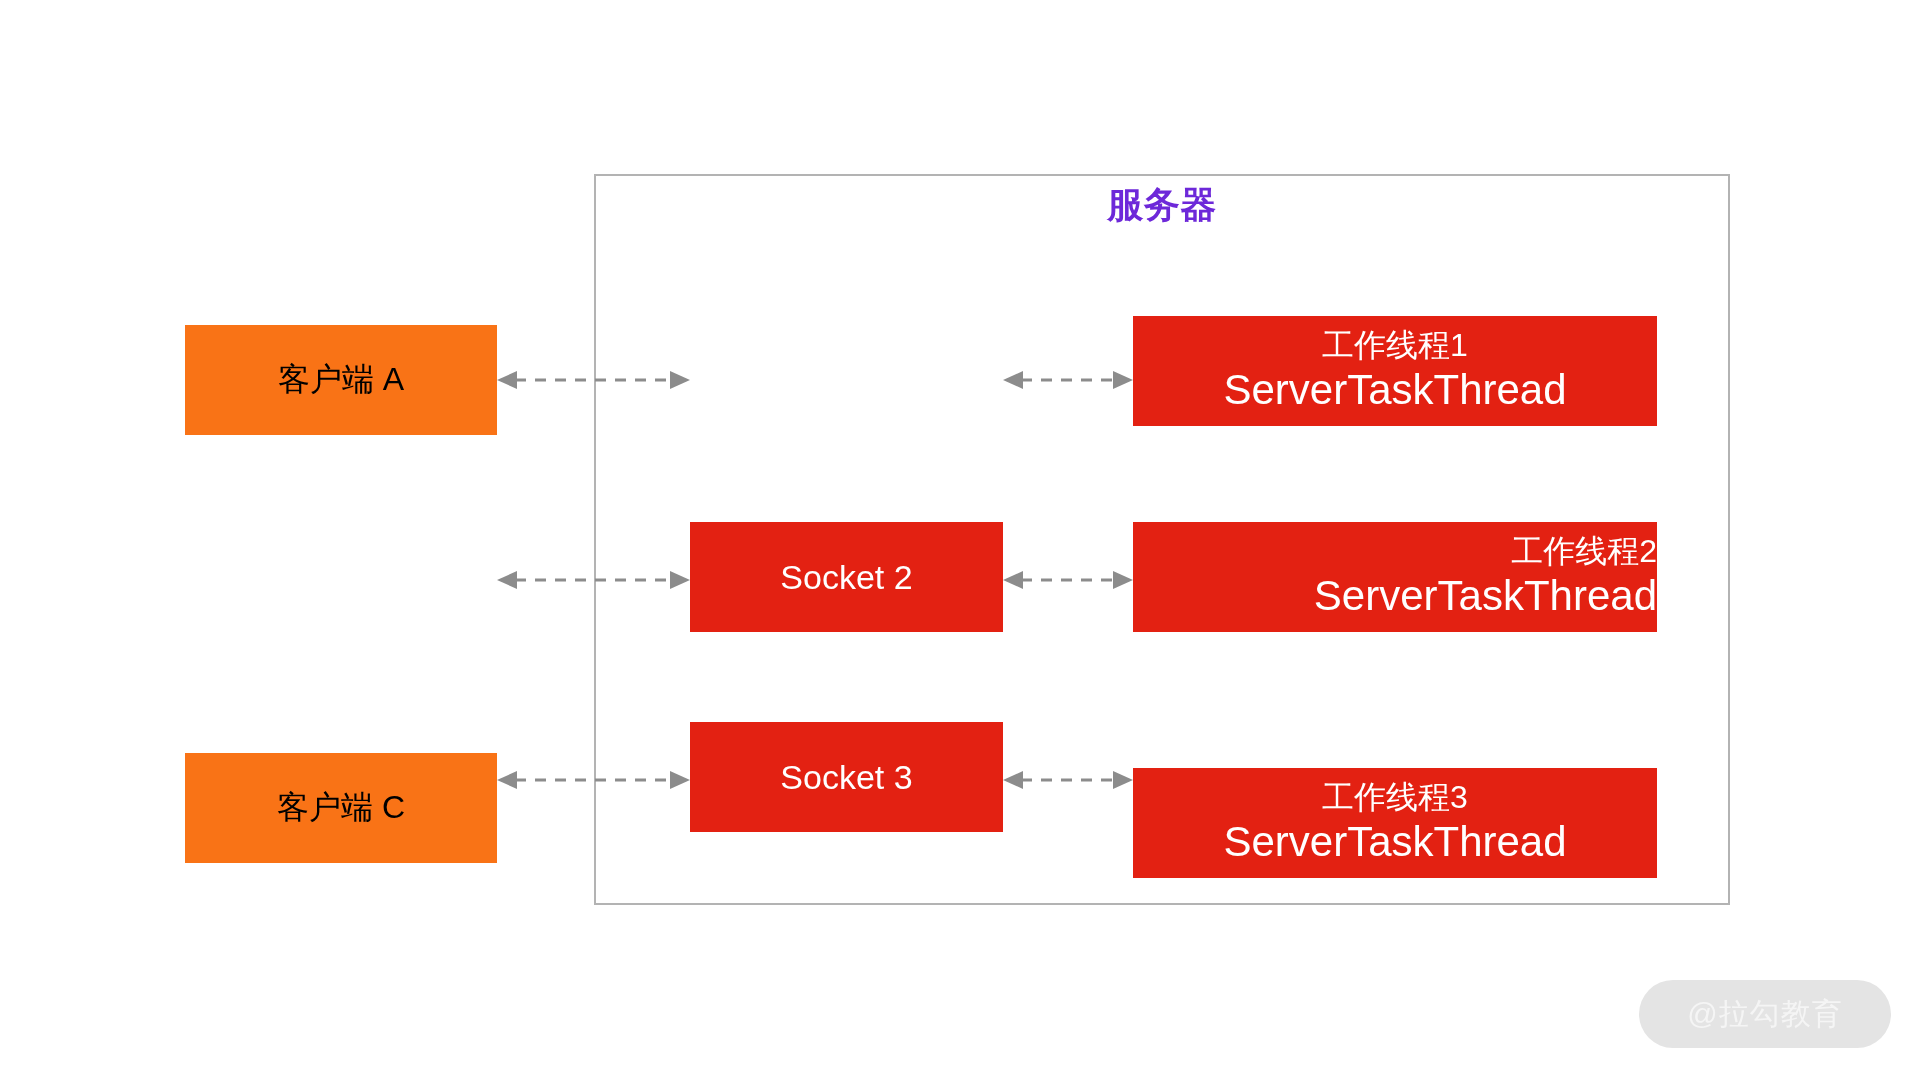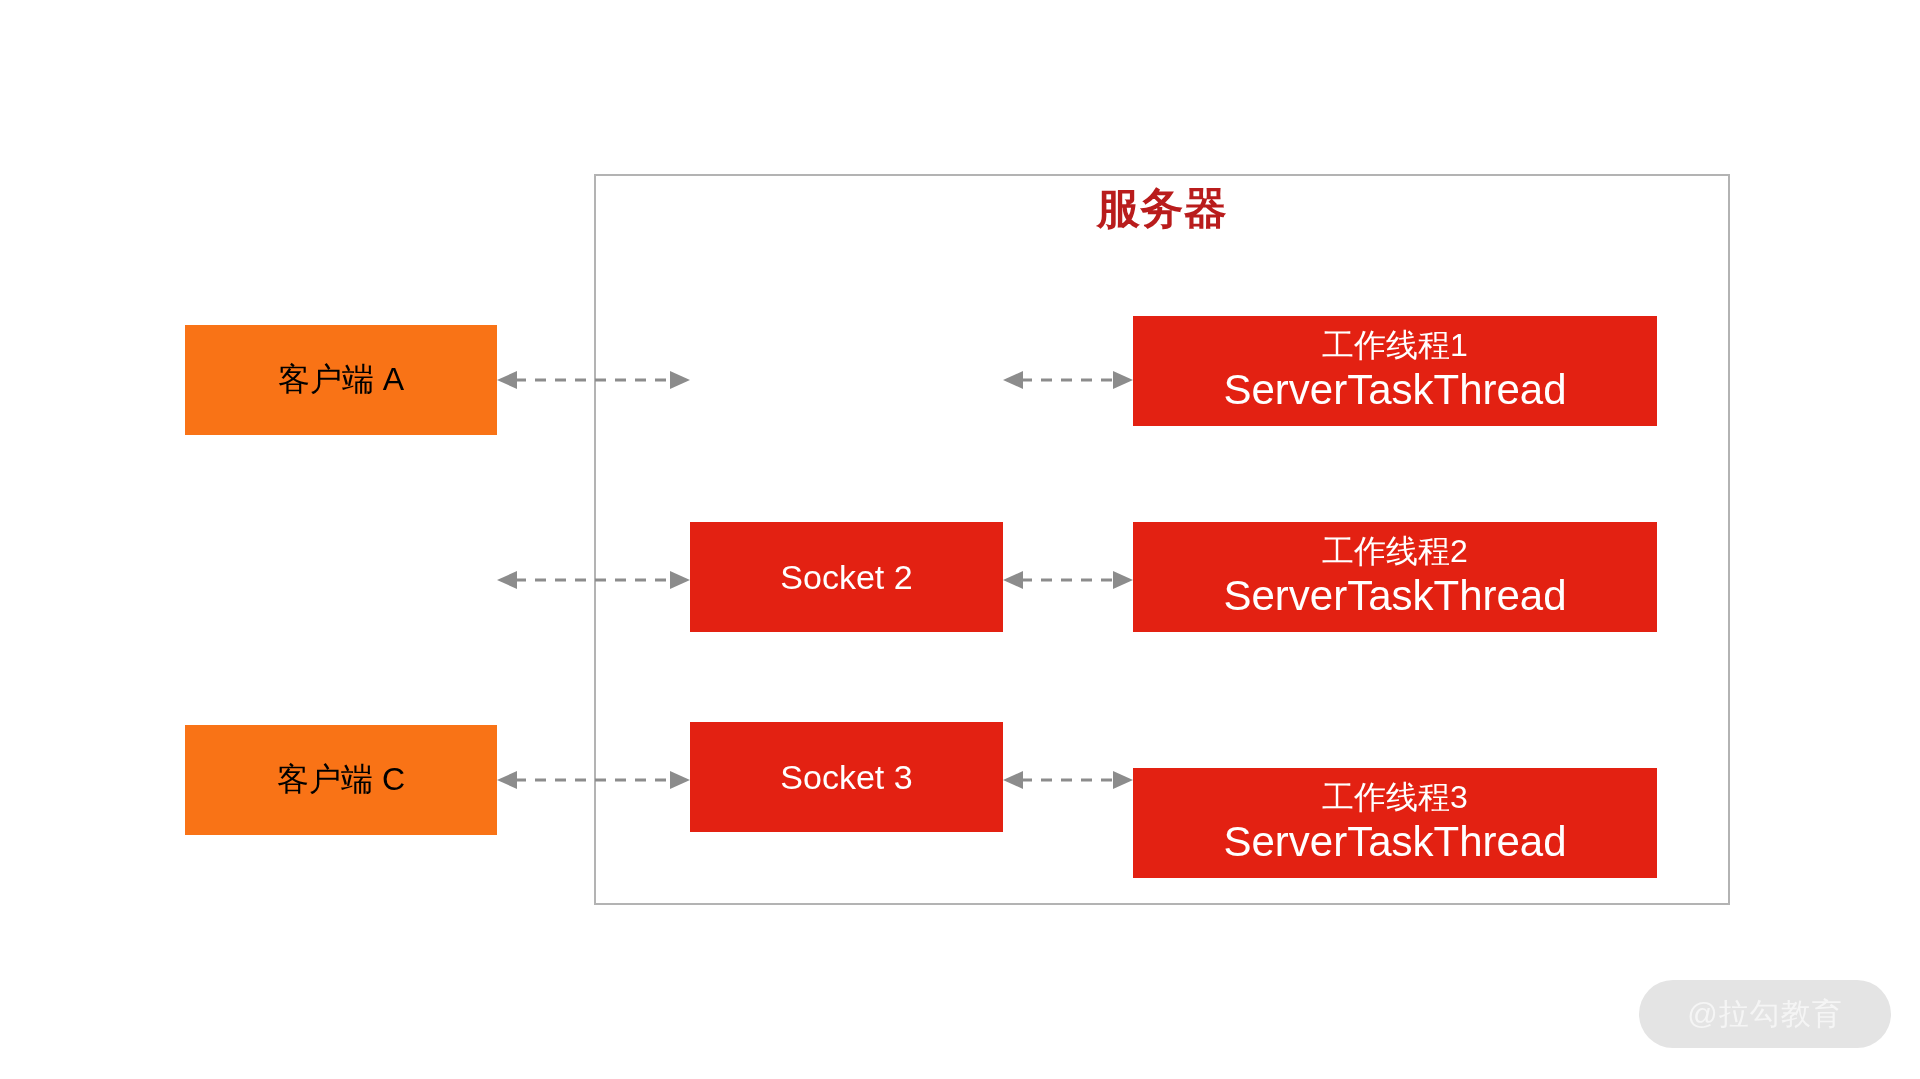--- a/index.html
+++ b/index.html
@@ -32,23 +32,23 @@
     border: 2px solid #b3b3b3;
     box-sizing: border-box;
     background: transparent;
   }
   #server-title {
     position: absolute;
     left: 594px;
     top: 182px;
     width: 1136px;
     text-align: center;
-    font-size: 43px;
+    font-size: 36px;
     font-weight: 700;
-    color: #b91c1c;
+    color: #6d28d9;
     letter-spacing: 0.5px;
     line-height: 1.25;
   }
 
   
   .node {
     position: absolute;
     box-sizing: border-box;
     display: flex;
     align-items: center;
@@ -167,26 +167,26 @@
   </div>
 
   <div class="arrow" style="left:1003px; top:568px; width:130px;">
     <svg width="130" height="24" viewBox="0 0 130 24">
       <line x1="18" y1="12" x2="112" y2="12" stroke="#8c8c8c" stroke-width="3" stroke-dasharray="11 9"></line>
       <polygon points="0,12 20,3 20,21" fill="#8c8c8c"></polygon>
       <polygon points="130,12 110,3 110,21" fill="#8c8c8c"></polygon>
     </svg>
   </div>
 
-  <div class="node worker-node" style="top:522px;">
+  <div class="node worker-node" style="top:522px;align-items:flex-end;">
     <span class="worker-line1">工作线程2</span>
     <span class="worker-line2">ServerTaskThread</span>
   </div>
 
-  <div class="node client-node" style="top:725px;">
+  <div class="node client-node" style="top:753px;">
     <span>客户端 C</span>
   </div>
 
   <div class="arrow" style="left:497px; top:768px; width:193px;">
     <svg width="193" height="24" viewBox="0 0 193 24">
       <line x1="18" y1="12" x2="175" y2="12" stroke="#8c8c8c" stroke-width="3" stroke-dasharray="11 9"></line>
       <polygon points="0,12 20,3 20,21" fill="#8c8c8c"></polygon>
       <polygon points="193,12 173,3 173,21" fill="#8c8c8c"></polygon>
     </svg>
   </div>

